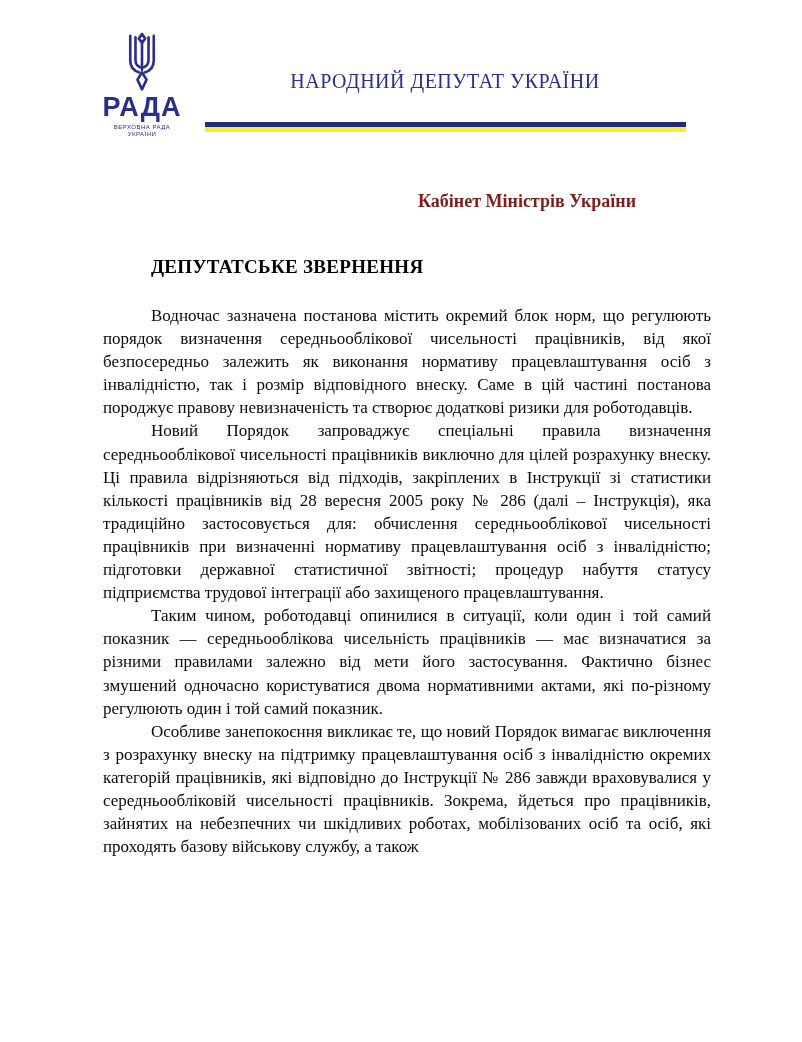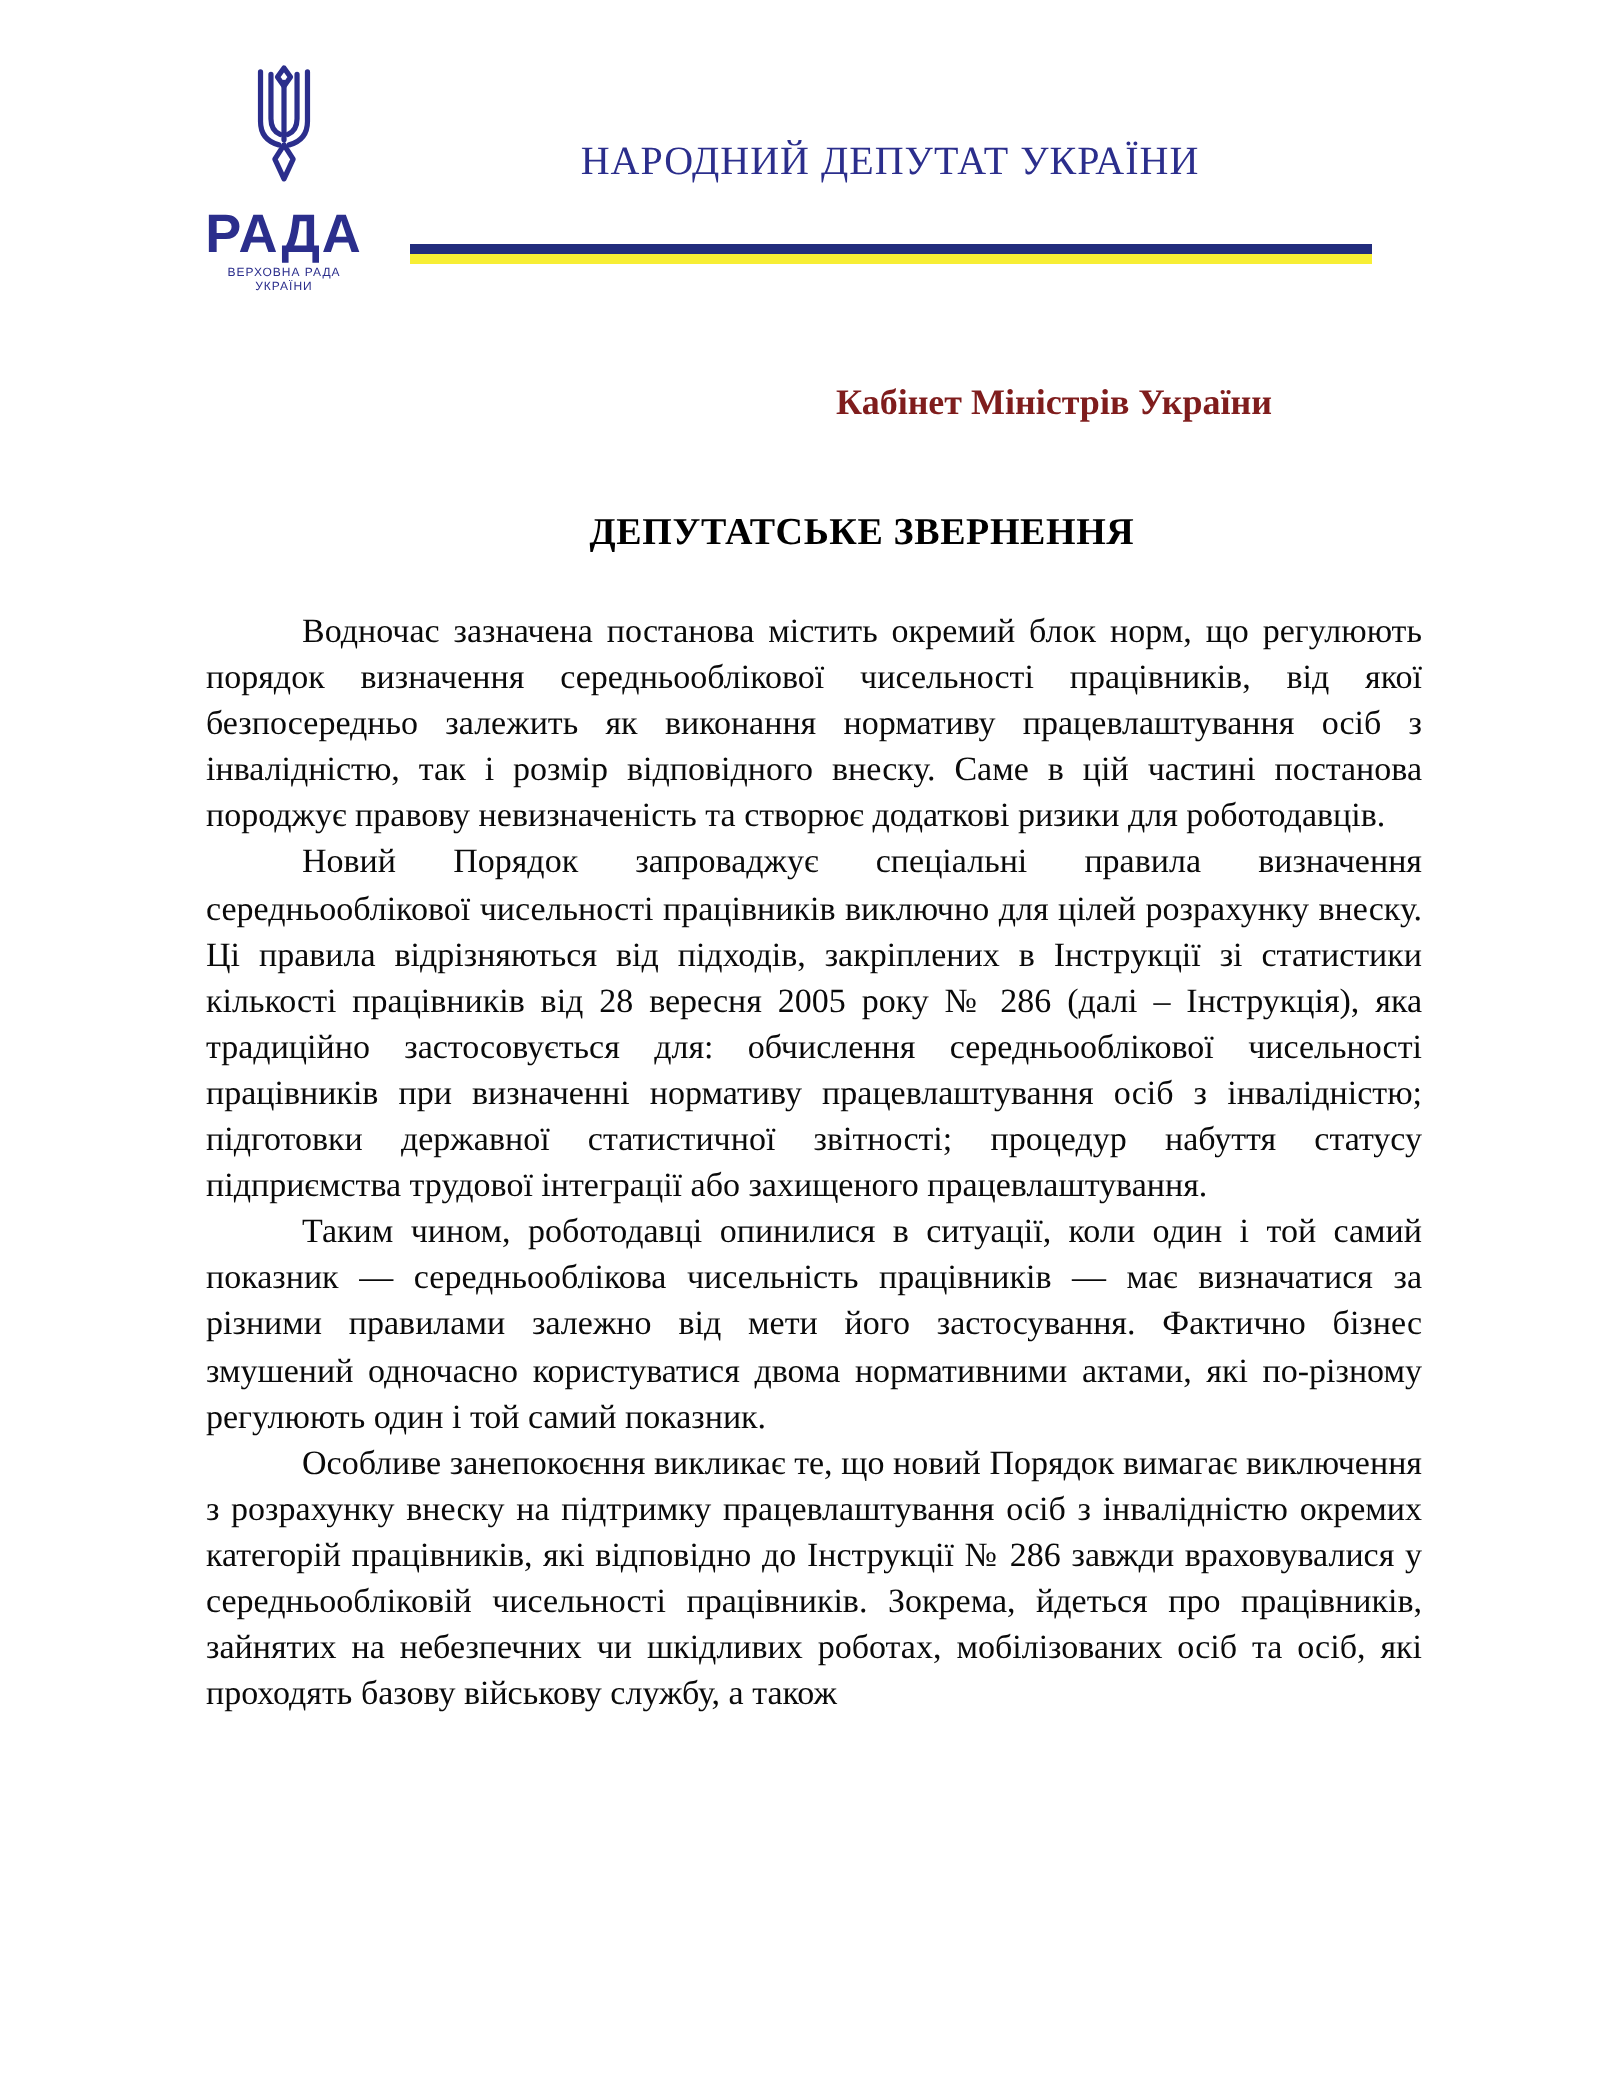--- a/index.html
+++ b/index.html
@@ -14,21 +14,21 @@
   }
   
   .logo-block{
     position:absolute;left:96px;top:32px;width:92px;
     text-align:center;color:#2b2e8c;
   }
   .trident{display:block;margin:0 auto;}
   .logo-wordmark{
     font-family:"Liberation Sans", sans-serif;
     font-weight:bold;font-size:27px;line-height:1;
-    letter-spacing:1px;margin-top:12px;color:#2b2e8c;
+    letter-spacing:1px;margin-top:2px;color:#2b2e8c;
   }
   .logo-subtitle{
     font-family:"Liberation Sans", sans-serif;
     font-size:6px;line-height:7px;letter-spacing:.5px;
     margin-top:3px;color:#2b2e8c;
   }
   .header-title{
     position:absolute;left:200px;top:70px;width:490px;
     text-align:center;
     font-size:20px;letter-spacing:.5px;
@@ -43,21 +43,21 @@
     white-space:pre;
   }
   
   .addressee{
     position:absolute;left:418px;top:191px;
     font-size:18px;font-weight:bold;color:#7f1d1d;
     white-space:nowrap;
   }
   .doc-title{
     position:absolute;left:151px;top:256px;width:560px;
-    text-align:center;font-size:19px;font-weight:bold;color:#000;
+    font-size:19px;font-weight:bold;color:#000;
     letter-spacing:.3px;
   }
   .body-text{
     position:absolute;left:103px;top:304px;width:608px;
   }
   .body-text p{
     margin:0;
     font-size:17px;line-height:23.1px;
     text-align:justify;text-indent:48px;
     color:#0a0a0a;

